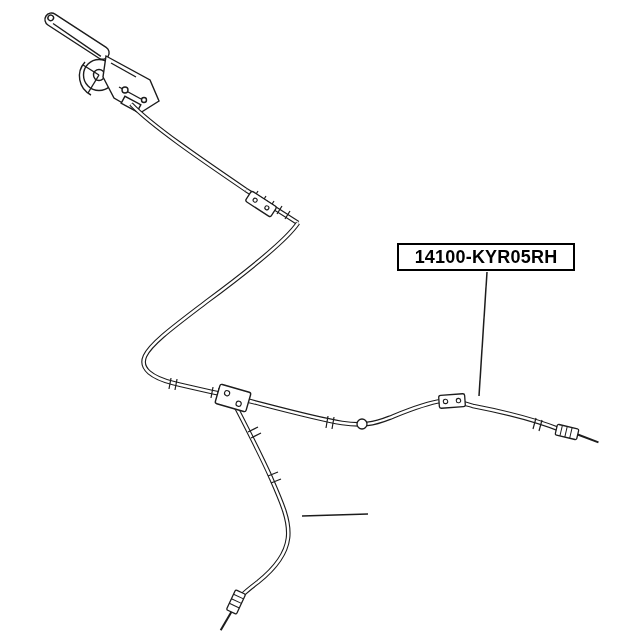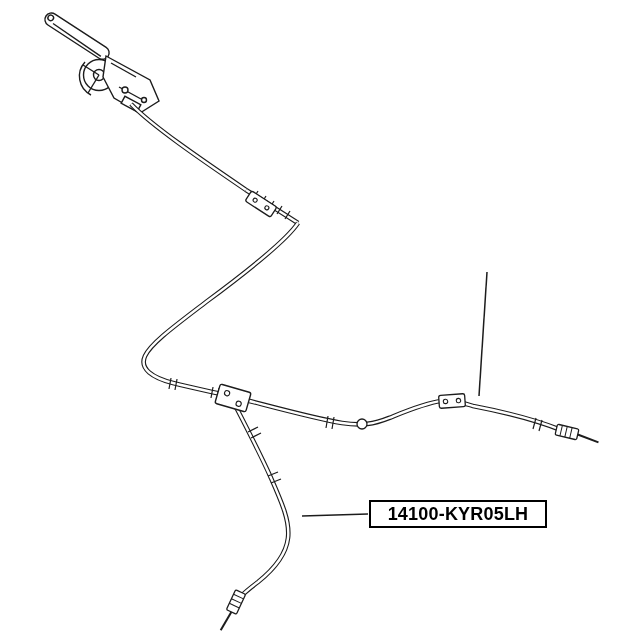--- a/index.html
+++ b/index.html
@@ -129,16 +129,16 @@
       <circle cx="-7" cy="-3" r="2.6" fill="#ffffff" stroke-width="1.1"></circle>
       <circle cx="7" cy="4" r="2.6" fill="#ffffff" stroke-width="1.1"></circle>
     </g>
 
     <g stroke="#1c1c1c" stroke-width="1.5">
       <line x1="487" y1="272" x2="479" y2="396"></line>
       <line x1="368" y1="514" x2="302" y2="516"></line>
     </g>
   </svg>
 
+  <div class="part-label" style="left:397px;top:243px;">14100-KYR05RH</div>
 
-  <div class="part-label" style="left:369px;top:500px;">14100-KYR05LH</div>
 
 </div>
 
 </body></html>

